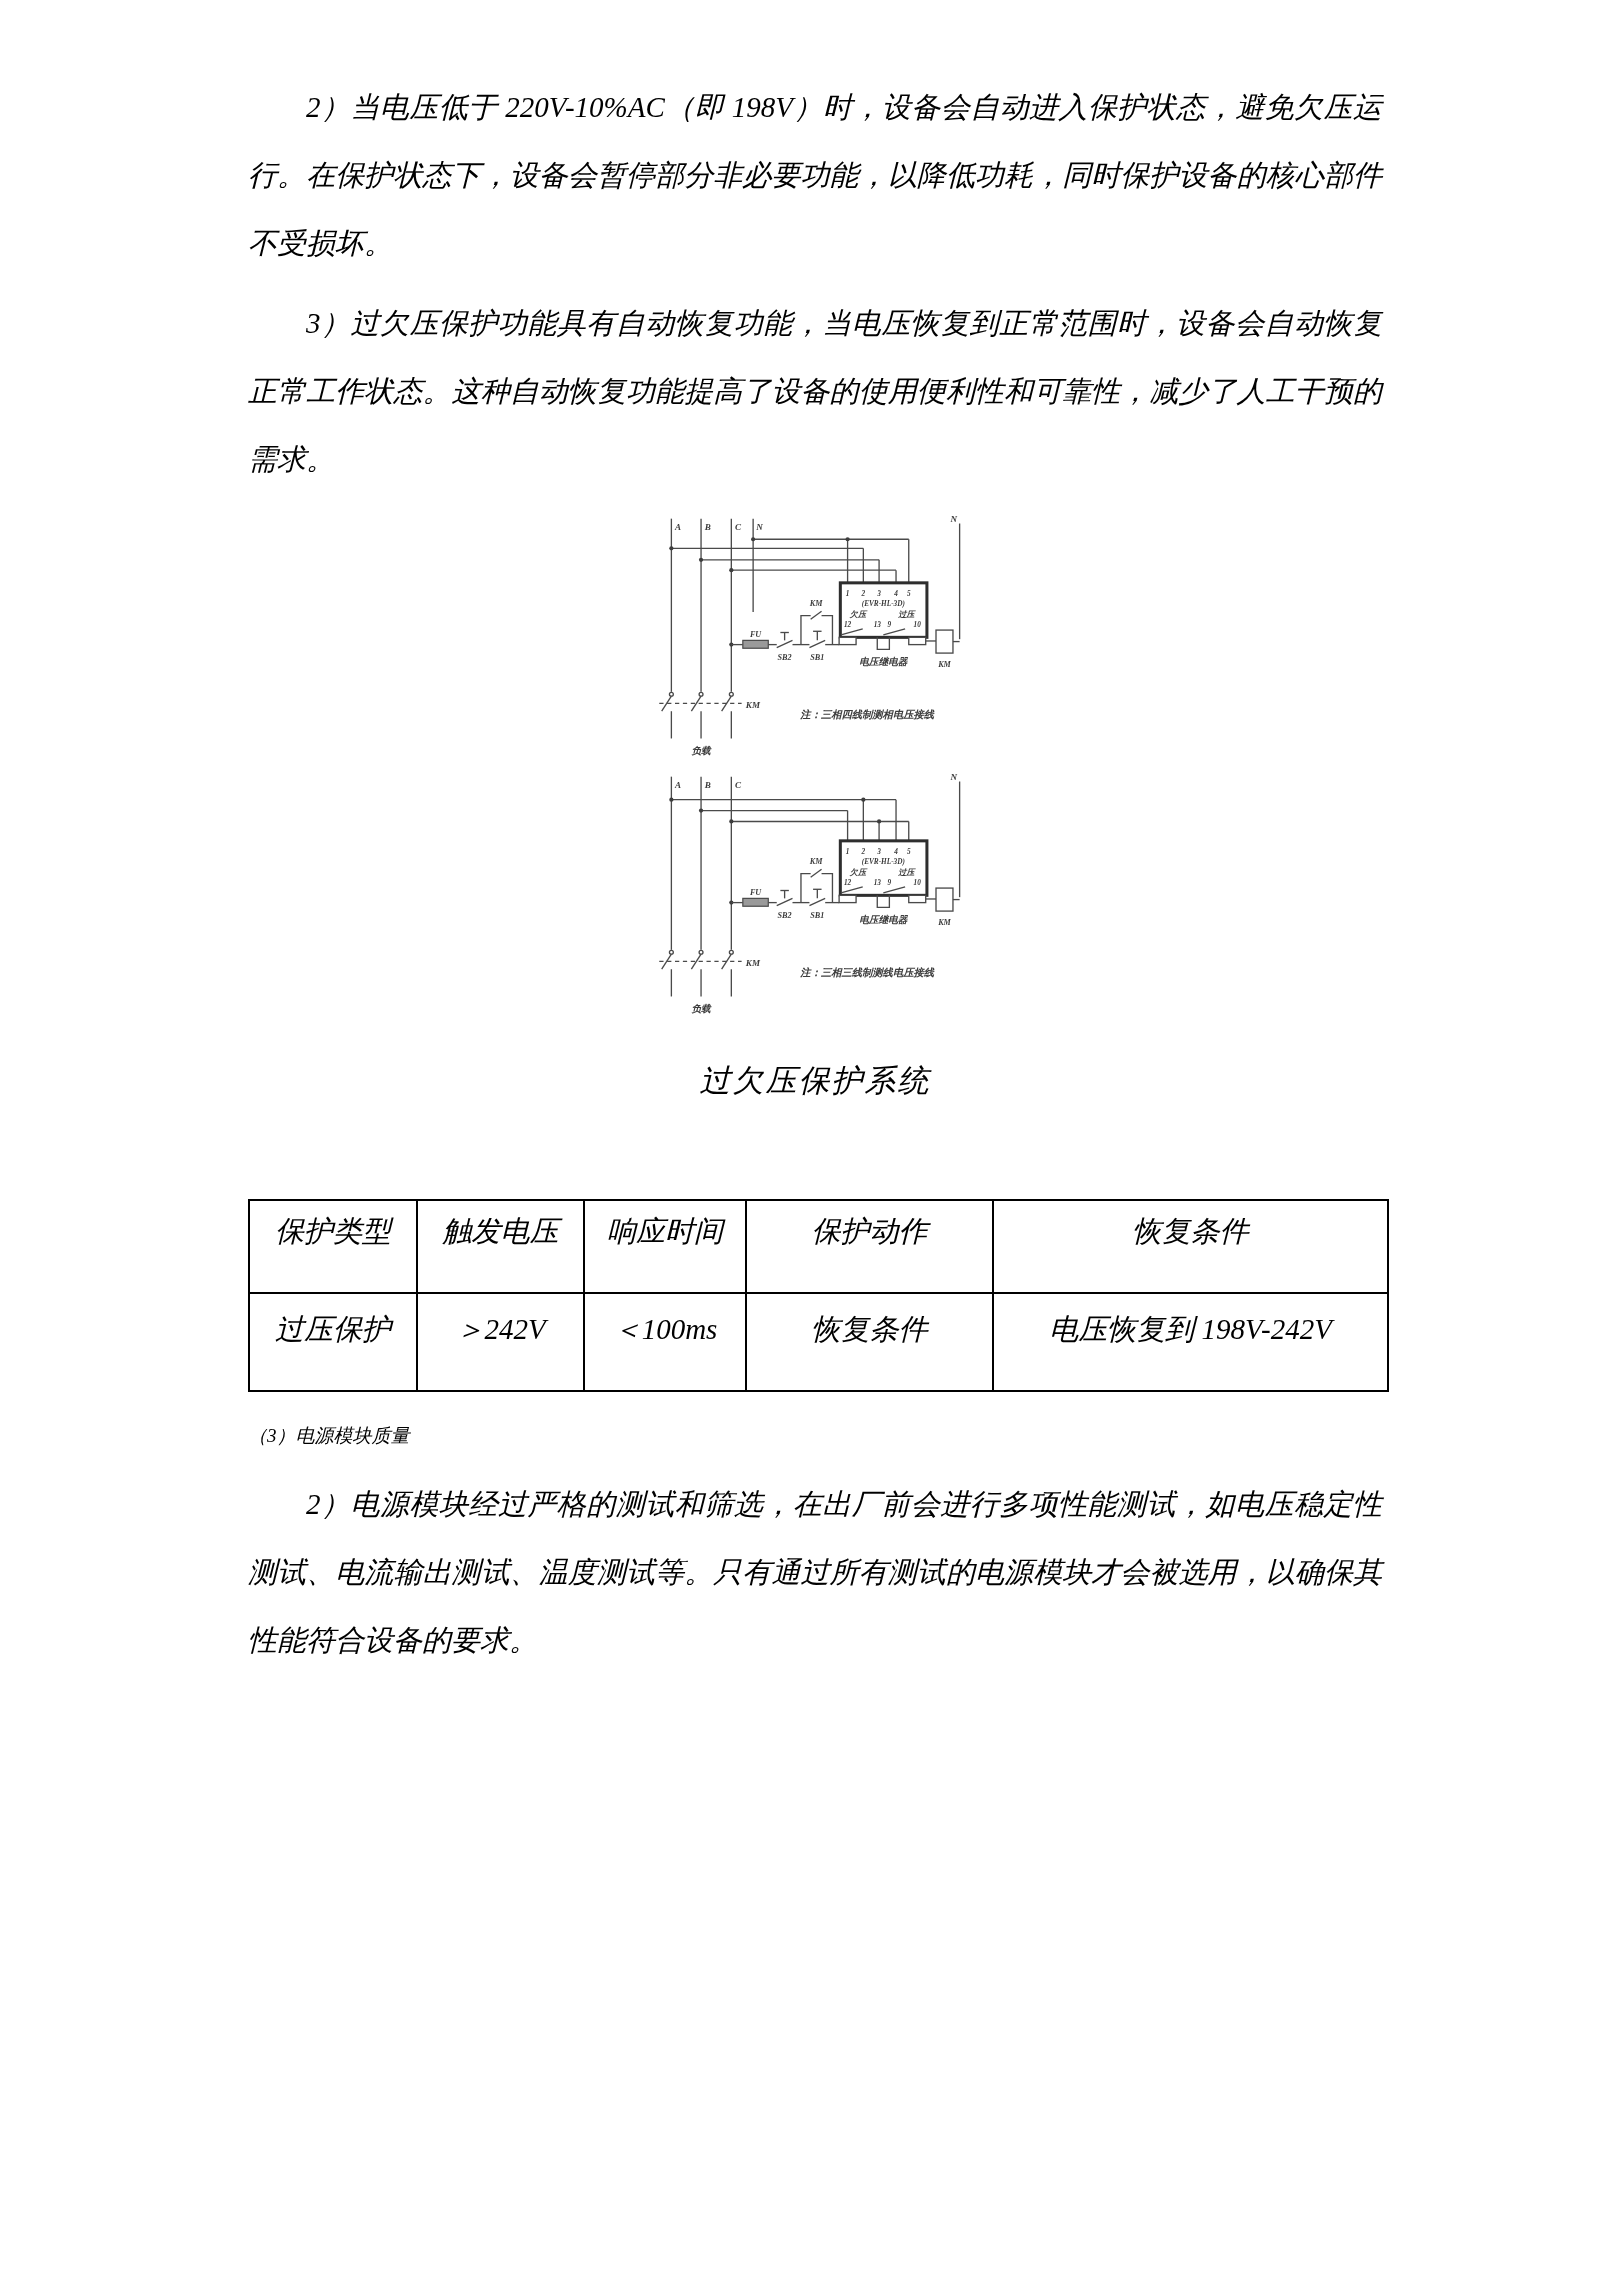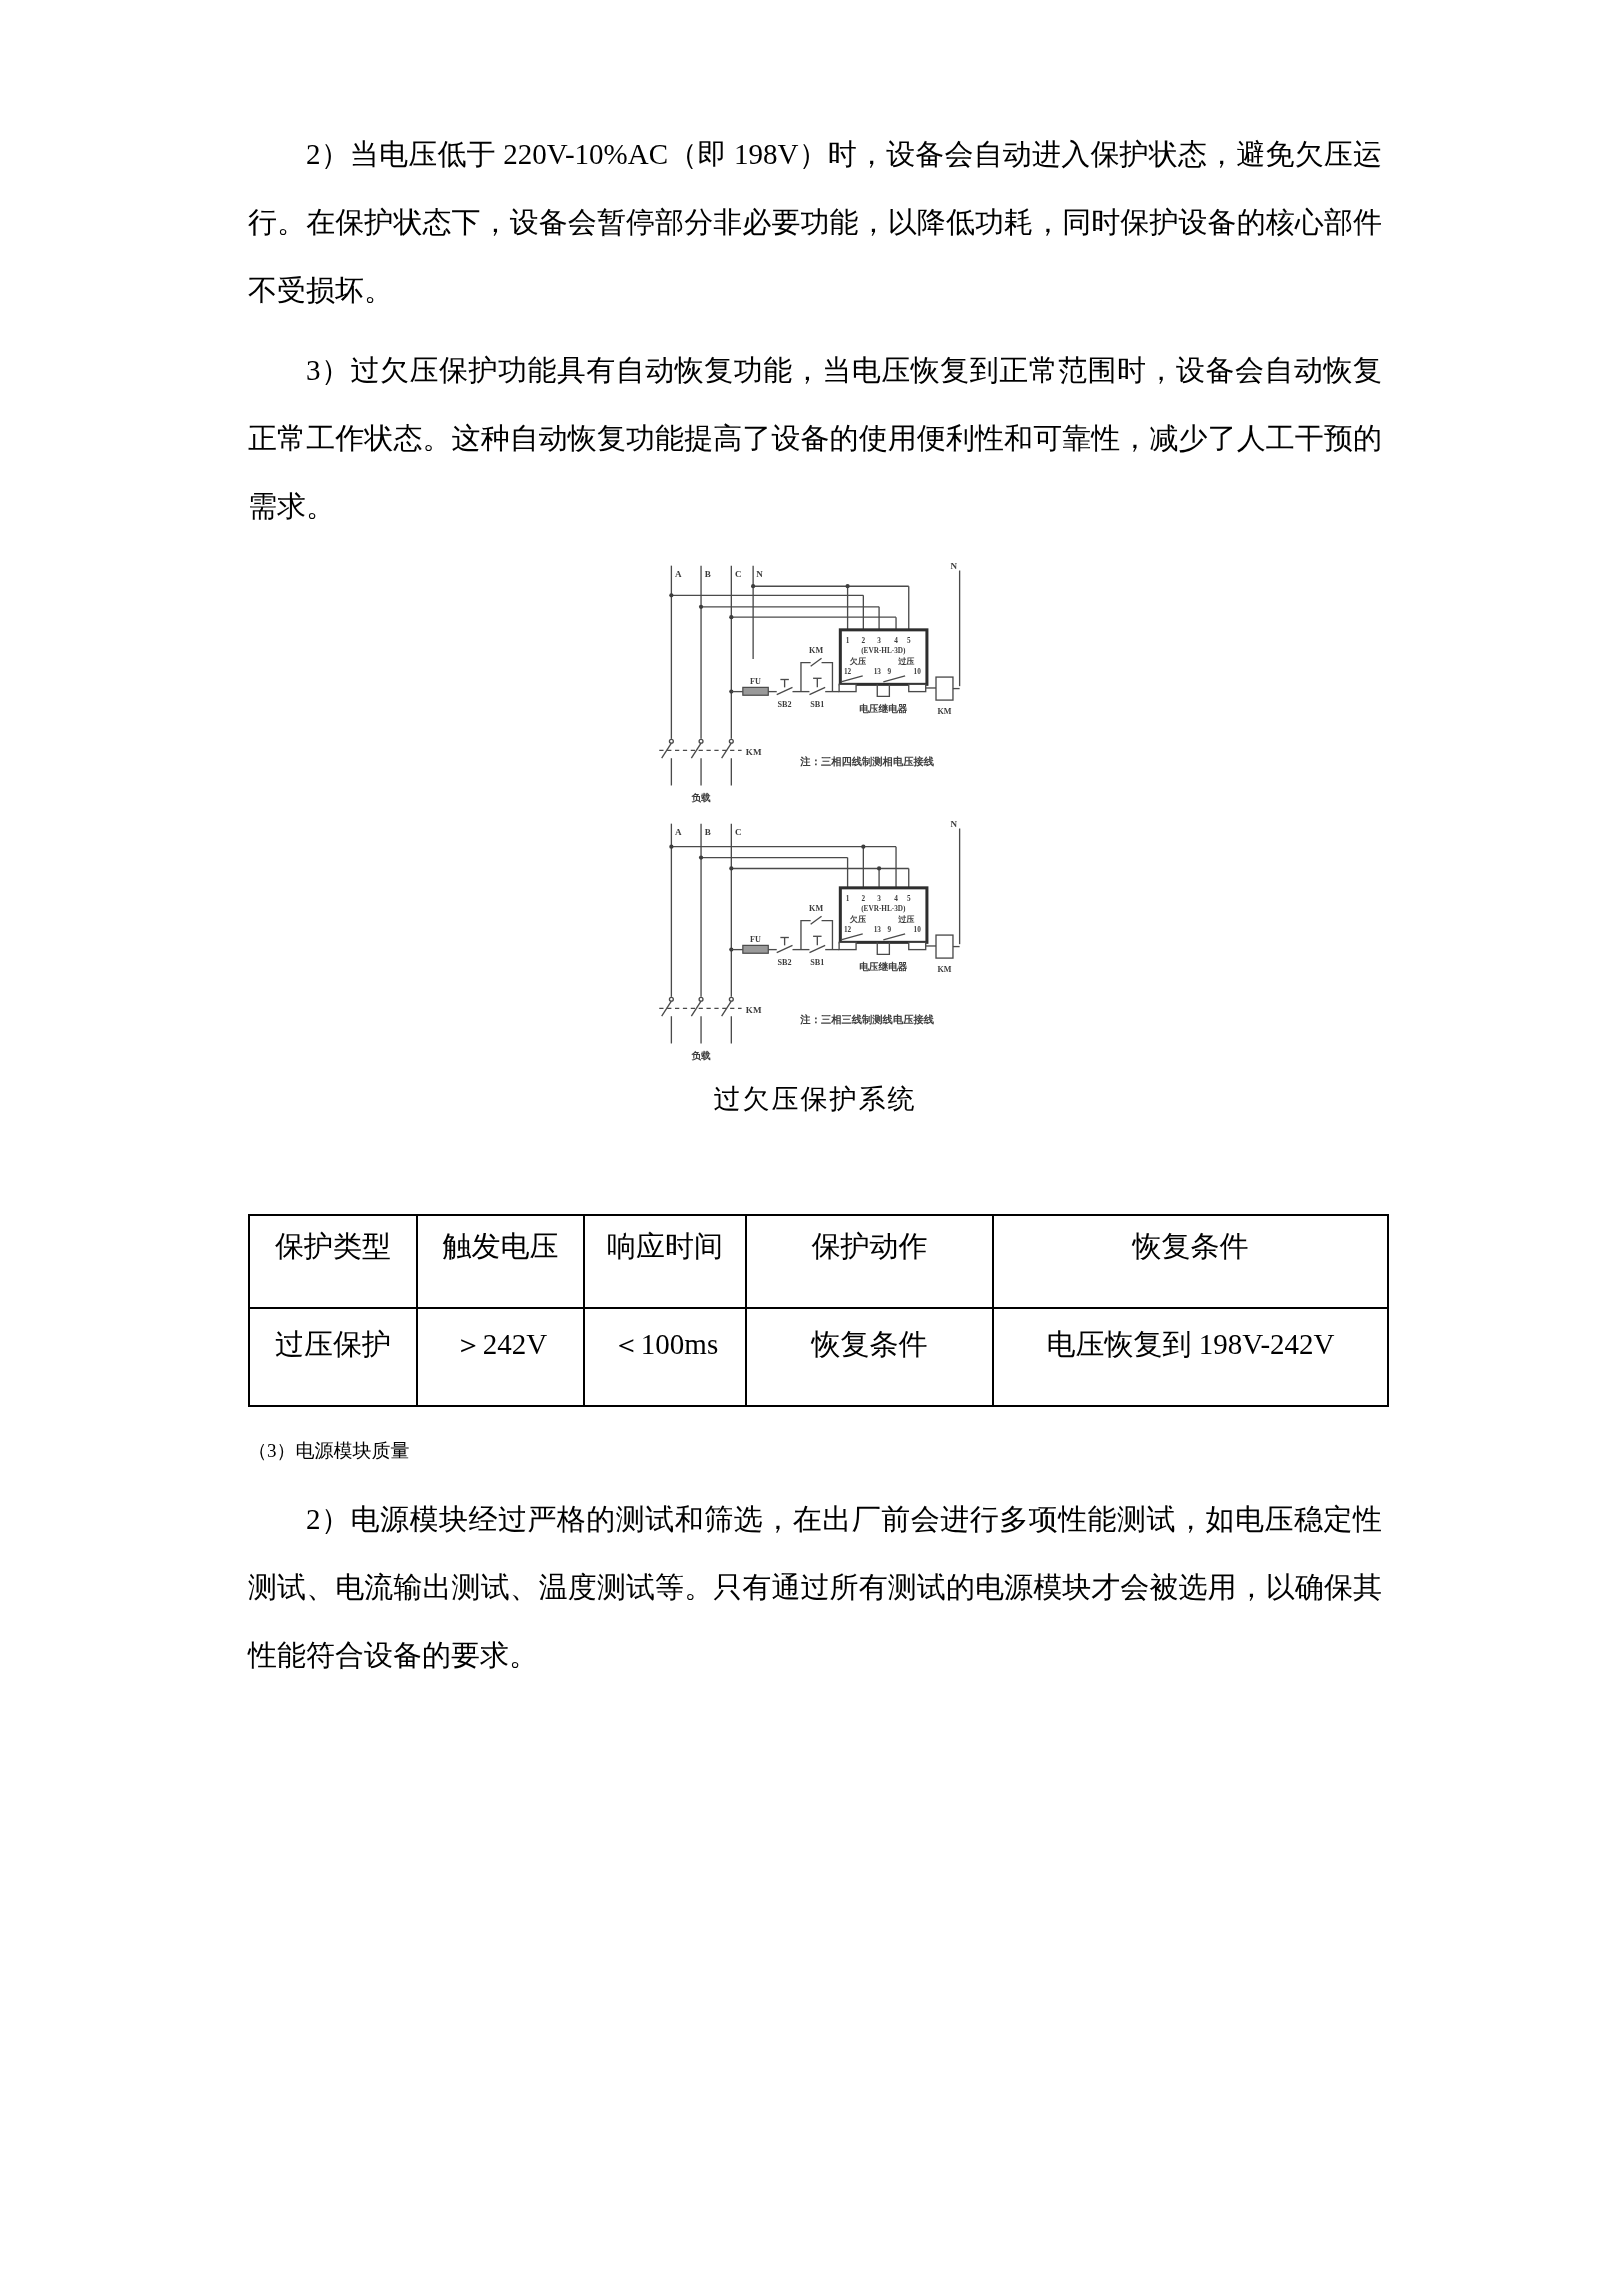--- a/index.html
+++ b/index.html
@@ -1,38 +1,38 @@
 <!DOCTYPE html>
 <html style="font-size:10.5px"><head>
 <meta charset="utf-8">
 <style>
   html,body{margin:0;padding:0;}
   body{
     width:1623px;height:2295px;background:#ffffff;color:#000;
     font-family:"Liberation Serif","DejaVu Serif",serif;
     position:relative;overflow:hidden;
   }
-  .content{padding:120px 241px 0 248px;}
+  .content{padding:73px 241px 0 248px;font-style:italic;}
   .para{
     font-size:29px;line-height:68px;text-align:justify;
     text-indent:2em;margin:0 0 11.8px 0;
   }
   .figure{text-align:center;margin-top:5.2px;}
   .diagram{display:block;margin:0 auto;filter:blur(0.3px);}
   .diagram + .diagram{margin-top:3.9px;}
   .diagram line,.diagram path{stroke:#4a4a4a;stroke-width:2.2;fill:none;}
   .diagram .thick{stroke:#2e2e2e;stroke-width:5;fill:#ffffff;}
   .diagram .comp{fill:#ffffff;stroke:#4a4a4a;stroke-width:2.2;}
   .diagram .fuse{fill:#9a9a9a;stroke:#4a4a4a;stroke-width:2;}
   .diagram .dot{fill:#3d3d3d;stroke:none;}
   .diagram .dash{stroke-dasharray:7 6;}
   .diagram text{font-family:"Liberation Serif","DejaVu Serif",serif;fill:#3c3c3c;stroke:none;font-weight:600;}
   .t12{font-size:12px;} .t13{font-size:13.5px;} .t15{font-size:15px;}
   .t16{font-size:16px;} .t17{font-size:17px;fill:#5a5a5a;}
-  .figure-caption{font-size:27px;margin-top:16px;letter-spacing:2px;}
+  .figure-caption{font-size:31px;margin-top:42px;letter-spacing:2px;}
   table.protection{
     border-collapse:collapse;table-layout:fixed;width:1139px;
     margin-top:97px;border:2.6px solid #000;
   }
   table.protection th,table.protection td{
     border:2px solid #000;font-size:29px;font-weight:normal;
     text-align:center;vertical-align:top;box-sizing:border-box;
     overflow:hidden;white-space:nowrap;
   }
   table.protection th{height:93px;padding-top:10.5px;}

